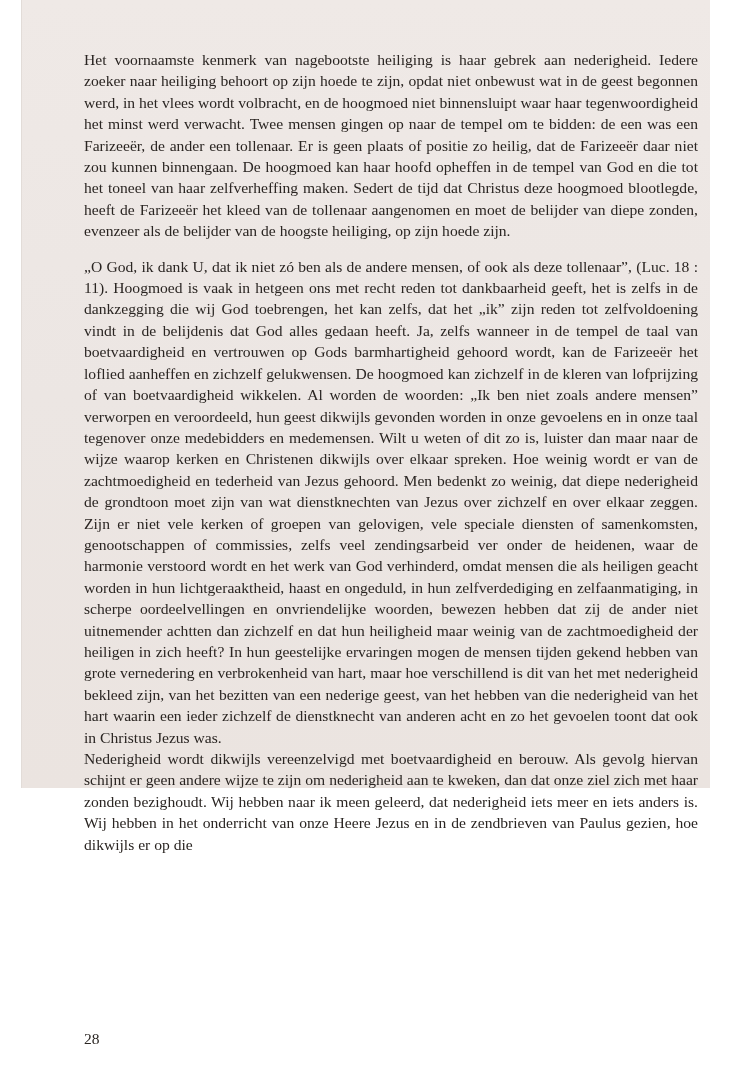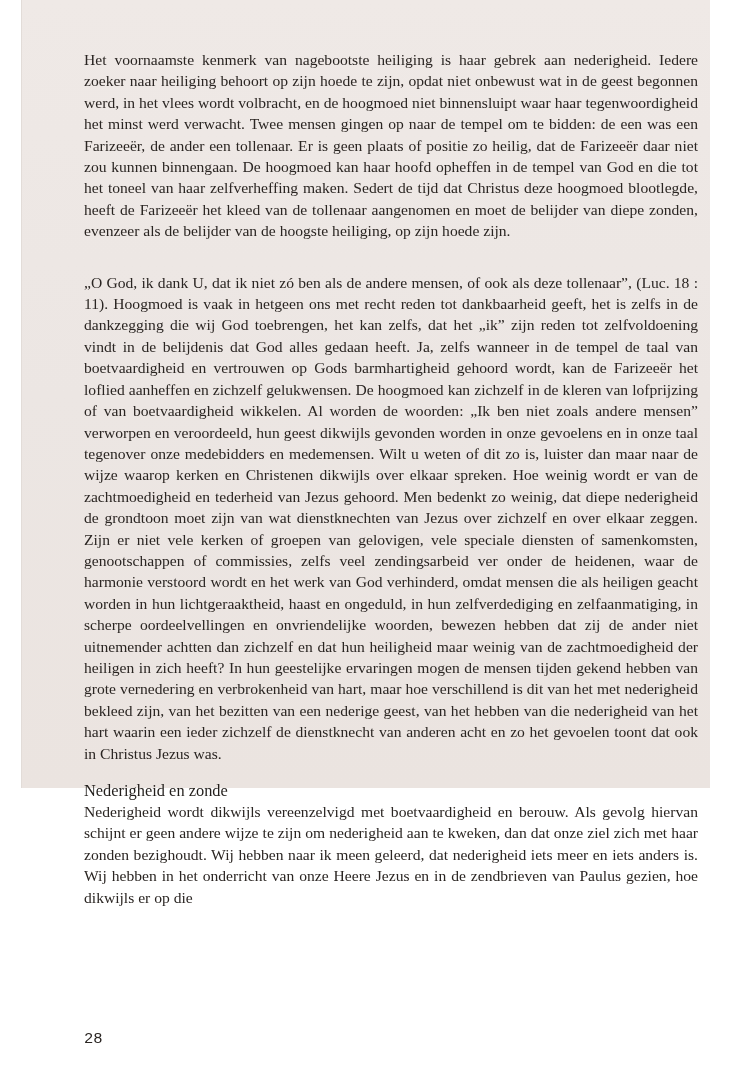--- a/index.html
+++ b/index.html
@@ -31,50 +31,49 @@
       font-size: 15.6px;
       line-height: 21.4px;
       color: #2a2522;
       text-align: justify;
       hyphens: manual;
     }
     .para {
       margin: 0;
     }
     .para + .para.spaced {
-      margin-top: 30px;
+      margin-top: 14px;
     }
     .section-heading {
       margin: 16px 0 0 0;
       font-size: 16.4px;
       font-weight: normal;
       line-height: 21px;
       color: #221e1b;
     }
     .epigraph {
       margin: 0;
       font-style: italic;
       font-size: 14.4px;
       line-height: 20px;
       text-align: left;
       color: #2e2926;
     }
     .page-number {
       position: absolute;
       left: 63px;
       top: 1030px;
-      font-family: Liberation Mono, monospace;
+      font-family: Liberation Serif, serif;
       font-size: 15.5px;
       color: #2a2522;
     }
   </style>
 </head>
 <body>
 
 <div class="page">
   <div class="text-block">
     <p class="para">Het voornaamste kenmerk van nagebootste heiliging is haar gebrek aan nederig­heid. Iedere zoeker naar heiliging behoort op zijn hoede te zijn, opdat niet onbewust wat in de geest begonnen werd, in het vlees wordt volbracht, en de hoogmoed niet binnensluipt waar haar tegenwoordigheid het minst werd verwacht. Twee mensen gingen op naar de tempel om te bidden: de een was een Farizeeër, de ander een tollenaar. Er is geen plaats of positie zo heilig, dat de Farizeeër daar niet zou kunnen binnengaan. De hoogmoed kan haar hoofd opheffen in de tempel van God en die tot het toneel van haar zelfverheffing maken. Sedert de tijd dat Christus deze hoogmoed blootlegde, heeft de Farizeeër het kleed van de tollenaar aangenomen en moet de belijder van diepe zonden, evenzeer als de belijder van de hoogste heiliging, op zijn hoede zijn.</p>
     <p class="para spaced">„O God, ik dank U, dat ik niet zó ben als de andere mensen, of ook als deze tollenaar”, (Luc. 18 : 11). Hoogmoed is vaak in hetgeen ons met recht reden tot dankbaarheid geeft, het is zelfs in de dankzegging die wij God toebrengen, het kan zelfs, dat het „ik” zijn reden tot zelfvoldoening vindt in de belijdenis dat God alles gedaan heeft. Ja, zelfs wanneer in de tempel de taal van boetvaardigheid en vertrouwen op Gods barmhartigheid gehoord wordt, kan de Farizeeër het loflied aanheffen en zichzelf gelukwensen. De hoogmoed kan zichzelf in de kleren van lofprijzing of van boetvaardigheid wikkelen. Al worden de woorden: „Ik ben niet zoals andere mensen” verworpen en veroordeeld, hun geest dikwijls gevonden worden in onze gevoelens en in onze taal tegenover onze medebidders en medemensen. Wilt u weten of dit zo is, luister dan maar naar de wijze waarop kerken en Christenen dikwijls over elkaar spreken. Hoe weinig wordt er van de zachtmoedigheid en tederheid van Jezus gehoord. Men bedenkt zo weinig, dat diepe nederigheid de grondtoon moet zijn van wat dienstknechten van Jezus over zichzelf en over elkaar zeggen. Zijn er niet vele kerken of groepen van gelovigen, vele speciale diensten of samenkomsten, genootschappen of commissies, zelfs veel zendingsarbeid ver onder de heidenen, waar de harmonie verstoord wordt en het werk van God verhinderd, omdat mensen die als heiligen geacht worden in hun lichtgeraaktheid, haast en ongeduld, in hun zelfverdediging en zelfaanmatiging, in scherpe oordeelvellingen en onvriendelijke woorden, bewezen hebben dat zij de ander niet uitnemender achtten dan zichzelf en dat hun heiligheid maar weinig van de zachtmoedigheid der heiligen in zich heeft? In hun geestelijke ervaringen mogen de mensen tijden gekend hebben van grote vernedering en verbrokenheid van hart, maar hoe verschillend is dit van het met nederigheid bekleed zijn, van het bezitten van een nederige geest, van het hebben van die nederigheid van het hart waarin een ieder zichzelf de dienstknecht van anderen acht en zo het gevoelen toont dat ook in Christus Jezus was.</p>
-    <h2 class="section-heading">Nederigheid en zonde</h2>
     <p class="para">Nederigheid wordt dikwijls vereenzelvigd met boetvaardigheid en berouw. Als gevolg hiervan schijnt er geen andere wijze te zijn om nederigheid aan te kweken, dan dat onze ziel zich met haar zonden bezighoudt. Wij hebben naar ik meen geleerd, dat nederigheid iets meer en iets anders is. Wij hebben in het onderricht van onze Heere Jezus en in de zendbrieven van Paulus gezien, hoe dikwijls er op die</p>
   </div>
   <div class="page-number">28</div>
 </div>
 
 </body></html>

